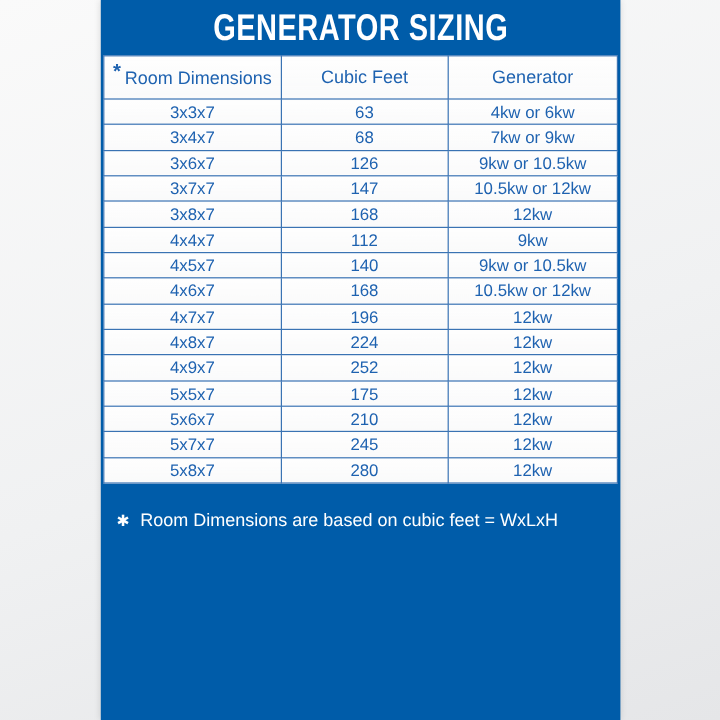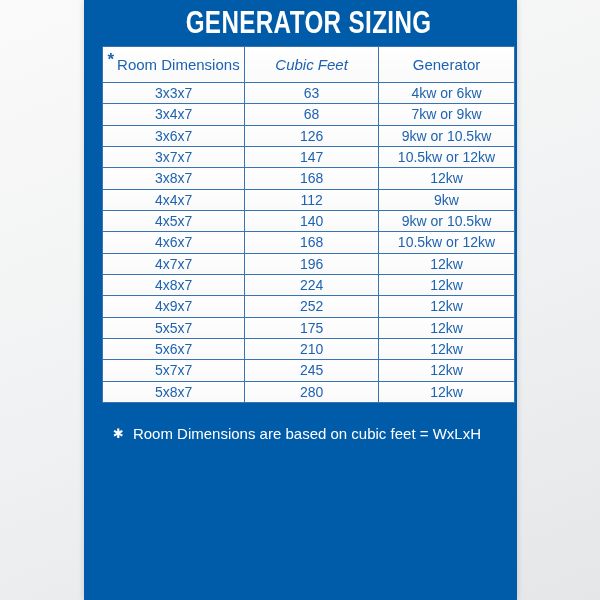--- a/index.html
+++ b/index.html
@@ -13,21 +13,20 @@
     position: relative;
   }
   .card {
     position: absolute;
     left: 84px; top: 0;
     width: 433px; height: 600px;
     background: #005CA9;
     display: flex;
     flex-direction: column;
     box-shadow: 0 0 6px rgba(0,0,0,0.15);
-    padding-left: 16px;
   }
   .title-bar {
     height: 46px;
     display: flex;
     align-items: center;
     justify-content: center;
   }
   .title-text {
     color: #FFFFFF;
     font-size: 31px;
@@ -59,21 +58,21 @@
     font-size: 15px;
   }
   th .hdr-marker {
     position: relative;
     top: -5px;
     font-size: 17px;
     font-weight: bold;
     margin-right: 3px;
   }
   .col-1 { width: 34.5%; }
-  .col-2 { width: 32.5%; font-style: italic; }
+  .col-2 { width: 32.5%; }
   .col-3 { width: 33%; }
   .footer {
     flex: 1;
     color: #FFFFFF;
     font-size: 15px;
     padding: 22px 10px 0 13px;
     display: flex;
     align-items: flex-start;
     white-space: nowrap;
   }

